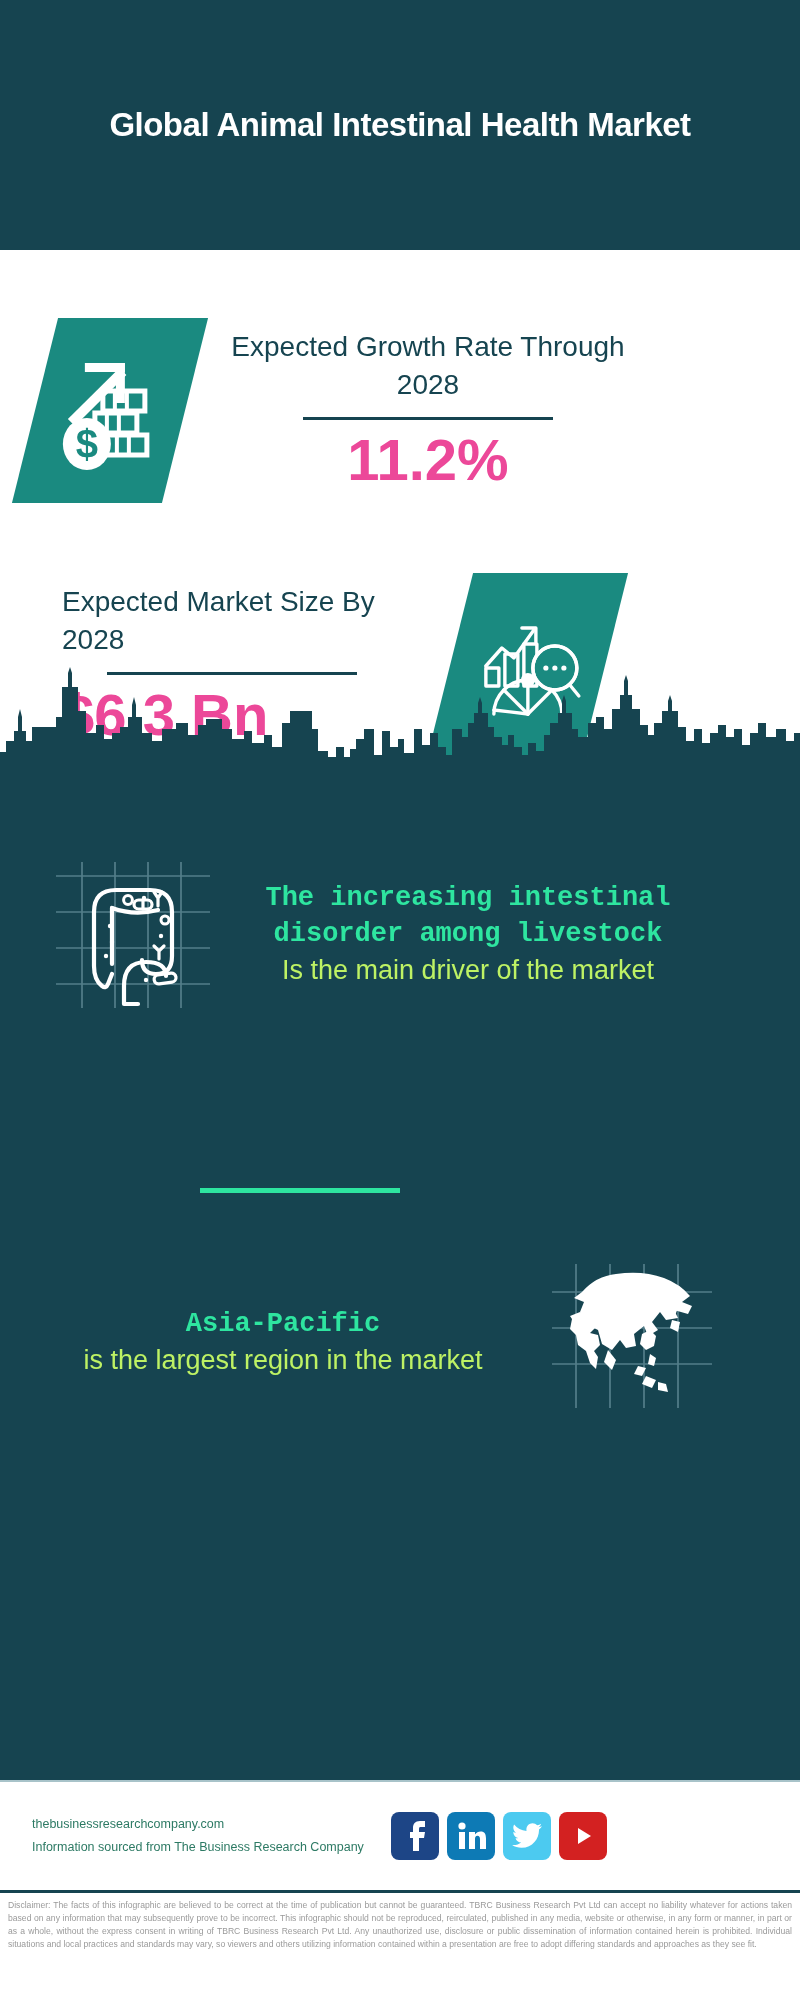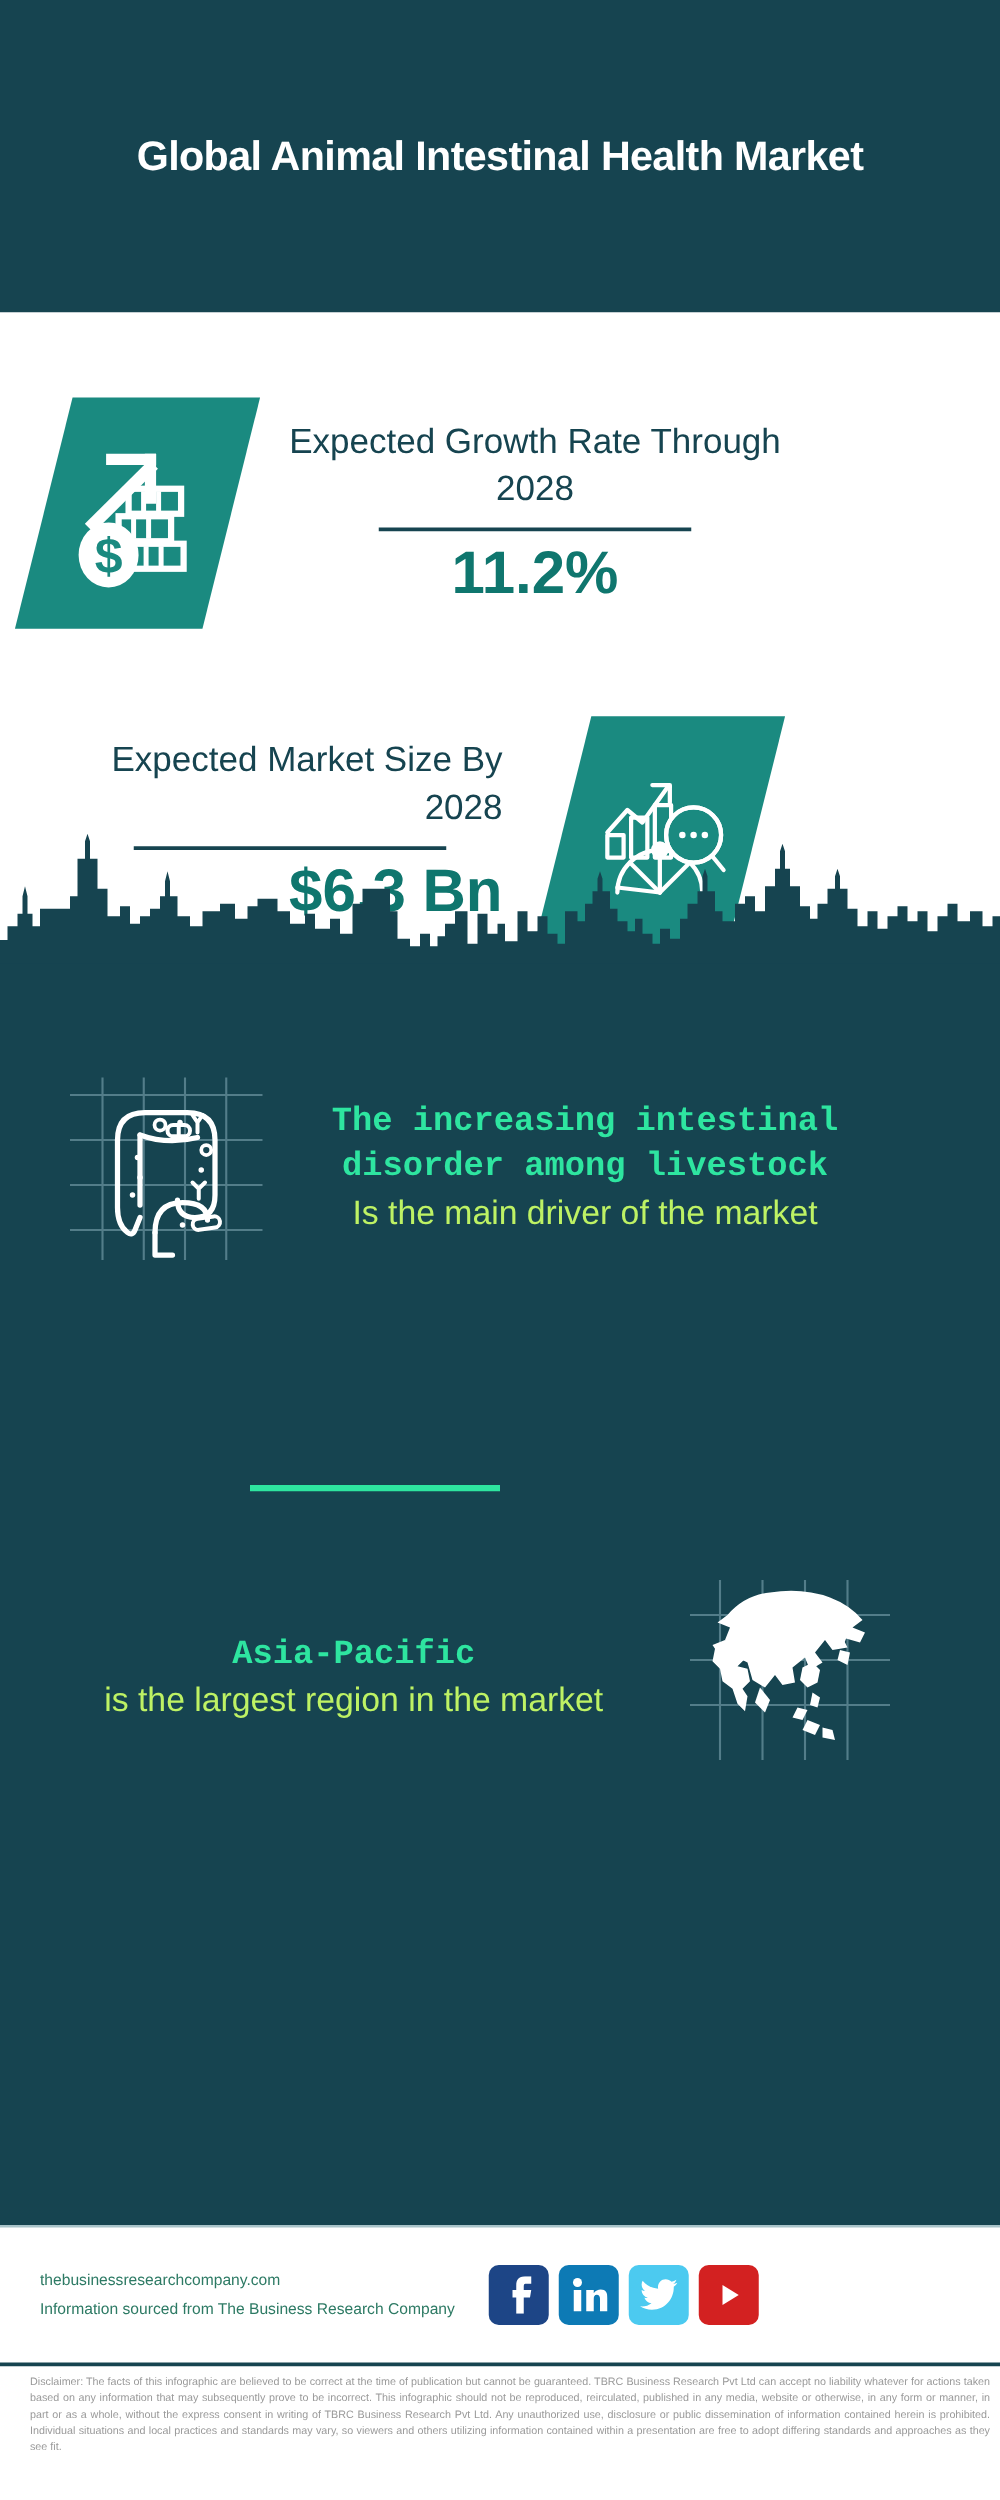--- a/index.html
+++ b/index.html
@@ -65,35 +65,35 @@
     font-weight:normal;
     line-height:1.35;
   }
   .stat-rule {
     height:3px;
     background:#164450;
     width:250px;
     margin:13px auto 8px auto;
   }
   .stat-value {
-    color:#0f766e;
-    font-size:48px;
+    color:#ec4899;
+    font-size:58px;
     font-weight:bold;
     line-height:1.1;
   }
 
   
   #stat-size {
     position:absolute;
     top:315px; left:0; width:800px;
     height:200px;
     display:flex;
     align-items:center;
   }
-  #size-text { margin-left:62px; text-align:right; width:340px; }
+  #size-text { margin-left:62px; text-align:left; width:340px; }
   #size-badge { width:155px; height:185px; margin-left:48px; }
 
   
   #dark {
     position:relative;
     background:#164450;
     height:1010px;
   }
   #skyline {
     position:absolute;
@@ -166,21 +166,21 @@
     display:flex; align-items:center; justify-content:center;
   }
   #social-facebook { background:#1d4586; }
   #social-linkedin { background:#0d7ab5; }
   #social-twitter  { background:#4ccaf0; }
   #social-youtube  { background:#d32121; }
 
   
   #disclaimer {
     border-top:3px solid #164450;
-    padding:6px 8px 0 24px;
+    padding:6px 8px 0 8px;
     height:110px;
   }
   #disclaimer p {
     color:#9a9a9a;
     font-size:8.6px;
     line-height:1.52;
     text-align:justify;
   }
 </style>
 </head>

